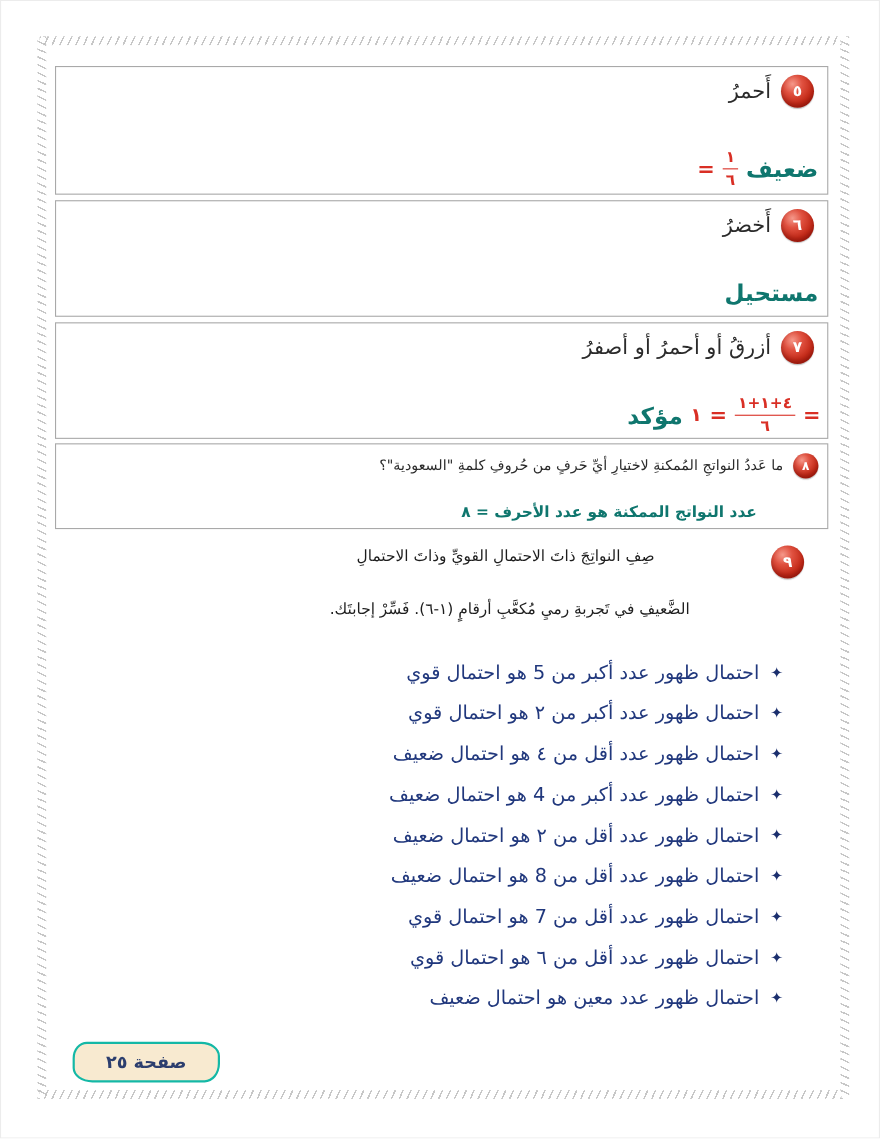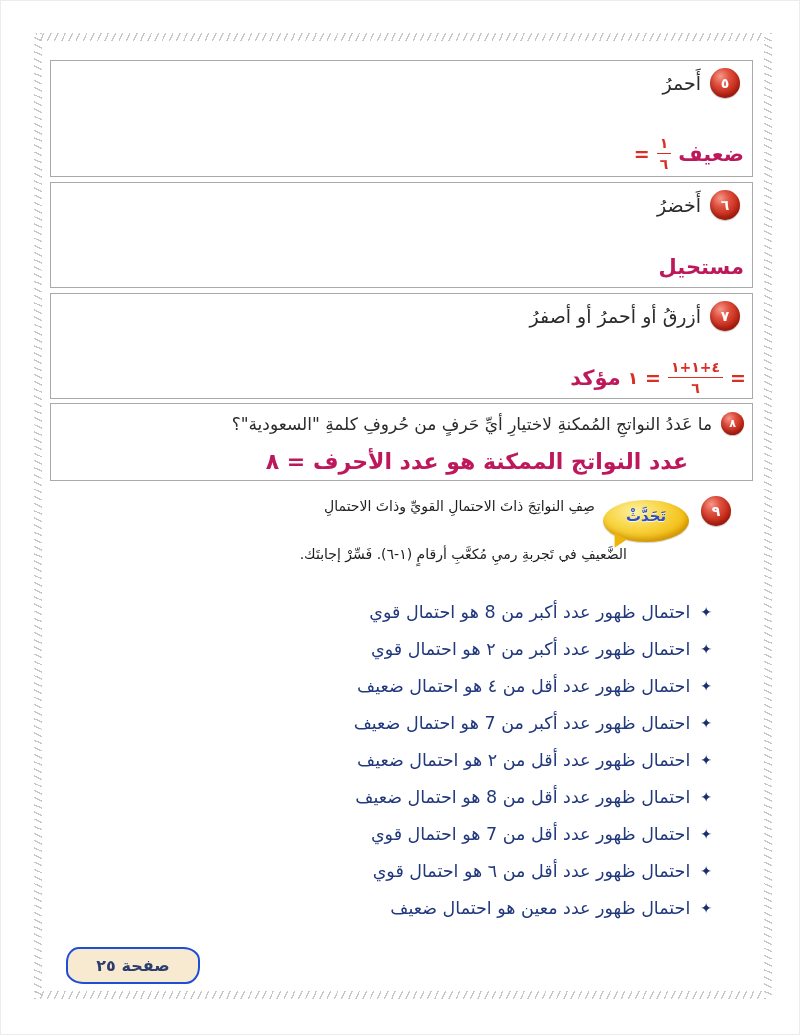--- a/index.html
+++ b/index.html
@@ -21,34 +21,34 @@
 
   
   .qbox { position:absolute; left:50px; width:703px; background:#fff; border:1px solid #a9a9a9; box-sizing:border-box; }
   .qbox-1 { top:60px;  height:117px; }
   .qbox-2 { top:182px; height:106px; }
   .qbox-3 { top:293px; height:106px;text-align:right; }
   .qbox-4 { top:403px; height:78px; }
 
   .q-row { position:absolute; top:7px; right:12px; display:flex; align-items:center; gap:9px; }
   .q-text { font-size:19px; color:#2b2b2b; direction:rtl; white-space:nowrap; }
-  .q-text-sm { font-size:17px; }
+  .q-text-sm { font-size:13px; }
 
   .badge {
     width:30px; height:30px; border-radius:50%;
     background: radial-gradient(circle at 35% 28%, #f5988a 0%, #e05140 30%, #c62c1a 62%, #991104 100%);
     color:#fff; display:flex; align-items:center; justify-content:center;
     font-size:14px; font-weight:bold; flex:0 0 auto;
     box-shadow: inset 0 -3px 5px rgba(80,0,0,.35), 0 1px 1px rgba(0,0,0,.25);
   }
   .badge-sm { width:23px; height:23px; font-size:11px; }
 
   .ans-row { position:absolute; display:flex; align-items:center; gap:7px; direction:ltr; }
-  .ans-label { color:#be185d; font-weight:bold; font-size:21px; direction:rtl; white-space:nowrap; }
-  .ans-label-sm { font-size:22px; }
+  .ans-label { color:#0f766e; font-weight:bold; font-size:21px; direction:rtl; white-space:nowrap; }
+  .ans-label-sm { font-size:14px; }
   .red { color:#d92f25; }
   .ans-eq { font-size:19px; font-weight:bold; }
   .ans-res { font-size:17px; font-weight:bold; }
 
   .frac { display:inline-flex; flex-direction:column; align-items:center; line-height:1; color:#d92f25; font-weight:bold; }
   .frac .fnum { font-size:14px; padding:0 3px 3px; border-bottom:1.6px solid #d92f25; direction:ltr; unicode-bidi:bidi-override; }
   .frac .fden { font-size:14px; padding-top:3px; }
 
   
   .talk { position:absolute; left:50px; top:494px; width:703px; height:96px; }
@@ -76,21 +76,21 @@
 
   
   .bullet-list { position:absolute; left:50px; top:593px; width:662px; }
   .bullet-row { direction:rtl; display:flex; align-items:center; gap:10px; height:37px; justify-content:flex-start; }
   .bullet-icon { color:#1b2f6e; font-size:14px; flex:0 0 auto; }
   .bullet-text { color:#21387d; font-size:17.5px; white-space:nowrap; }
 
   
   .page-badge {
     position:absolute; left:66px; top:947px; width:134px; height:37px;
-    background:#f8ead0; border:2px solid #1d4ed8; box-sizing:border-box;
+    background:#f8ead0; border:2px solid #14b8a6; box-sizing:border-box;
     border-radius: 13px 17px 14px 18px / 15px 13px 17px 13px;
     display:flex; align-items:center; justify-content:center;
     color:#2c3e6e; font-weight:bold; font-size:16px; direction:rtl;
   }
 </style>
 </head>
 <body>
 
 <div class="sheet">
 
@@ -146,48 +146,43 @@
       <span class="q-text q-text-sm">ما عَددُ النواتجِ المُمكنةِ لاختيارِ أيِّ حَرفٍ من حُروفِ كلمةِ "السعودية"؟</span>
       <span class="badge badge-sm">٨</span>
     </div>
     <div class="ans-row" style="bottom:6px; right:64px;">
       <span class="ans-label ans-label-sm">عدد النواتج الممكنة هو عدد الأحرف = ٨</span>
     </div>
   </div>
 
   <div class="talk">
     <span class="badge">٩</span>
-    <div class="bubble">
-      <div class="body"></div>
-      <div class="tail"></div>
-      <div class="label">تَحَدَّثْ</div>
-    </div>
     <div class="talk-line talk-line-1">صِفِ النواتِجَ ذاتَ الاحتمالِ القويِّ وذاتَ الاحتمالِ</div>
     <div class="talk-line talk-line-2">الضَّعيفِ في تَجربةِ رميِ مُكعَّبِ أرقامٍ (١-٦). فَسِّرْ إجابتَك.</div>
   </div>
 
   <div class="bullet-list">
     <div class="bullet-row">
       <span class="bullet-icon">✦</span>
-      <span class="bullet-text">احتمال ظهور عدد أكبر من 8 هو احتمال قوي</span>
+      <span class="bullet-text">احتمال ظهور عدد أكبر من 5 هو احتمال قوي</span>
     </div>
 
     <div class="bullet-row">
       <span class="bullet-icon">✦</span>
       <span class="bullet-text">احتمال ظهور عدد أكبر من ٢ هو احتمال قوي</span>
     </div>
 
     <div class="bullet-row">
       <span class="bullet-icon">✦</span>
       <span class="bullet-text">احتمال ظهور عدد أقل من ٤ هو احتمال ضعيف</span>
     </div>
 
     <div class="bullet-row">
       <span class="bullet-icon">✦</span>
-      <span class="bullet-text">احتمال ظهور عدد أكبر من 7 هو احتمال ضعيف</span>
+      <span class="bullet-text">احتمال ظهور عدد أكبر من 4 هو احتمال ضعيف</span>
     </div>
 
     <div class="bullet-row">
       <span class="bullet-icon">✦</span>
       <span class="bullet-text">احتمال ظهور عدد أقل من ٢ هو احتمال ضعيف</span>
     </div>
 
     <div class="bullet-row">
       <span class="bullet-icon">✦</span>
       <span class="bullet-text">احتمال ظهور عدد أقل من 8 هو احتمال ضعيف</span>

